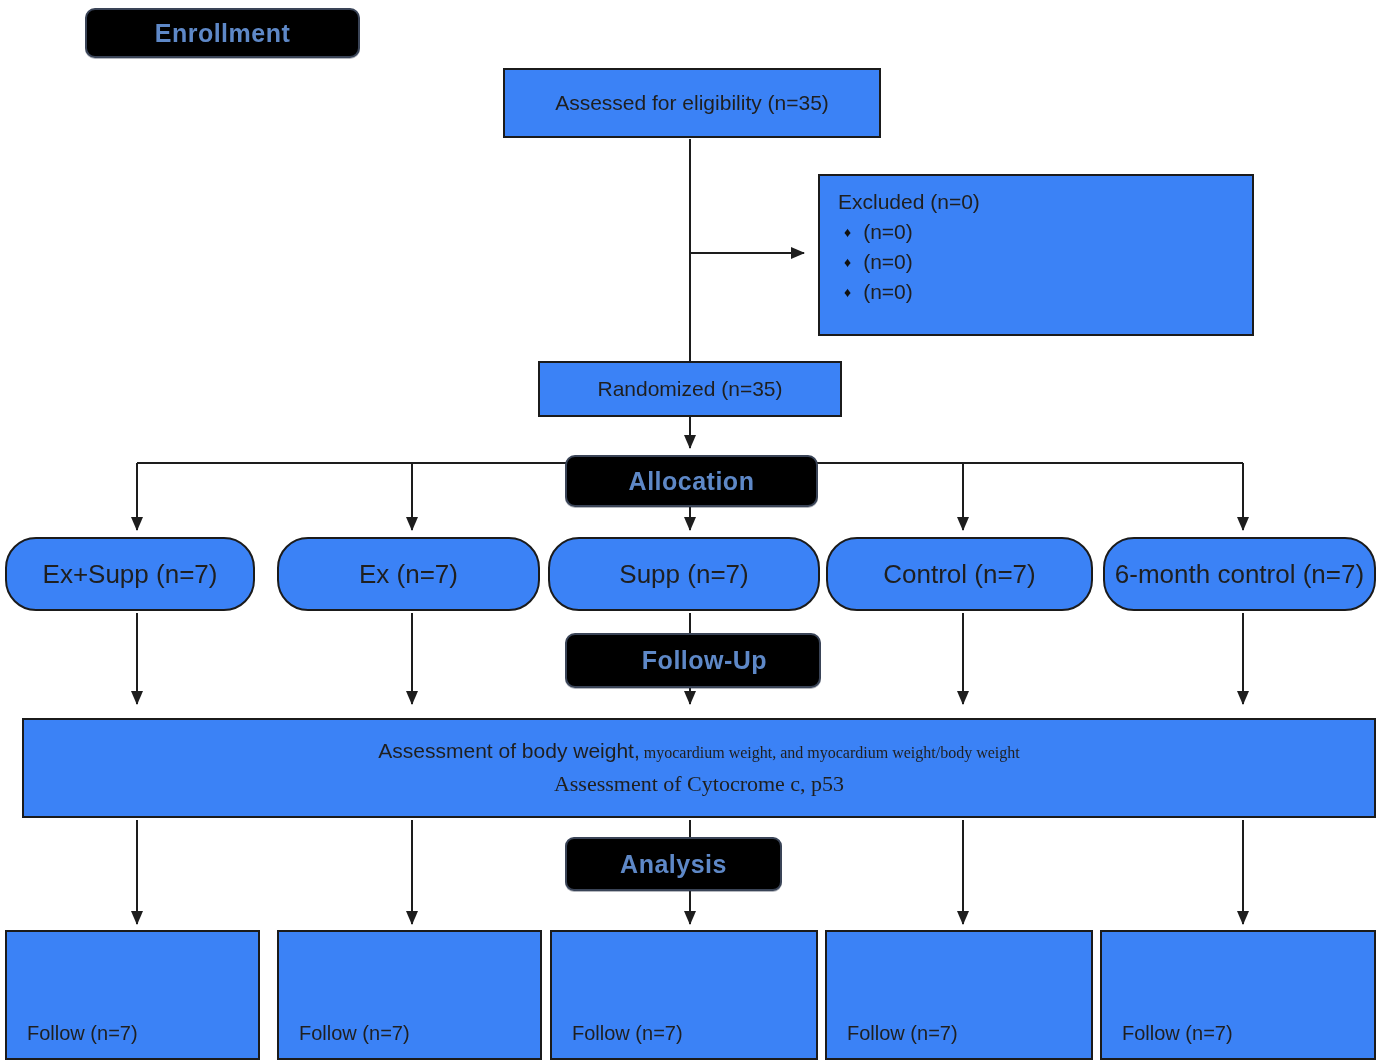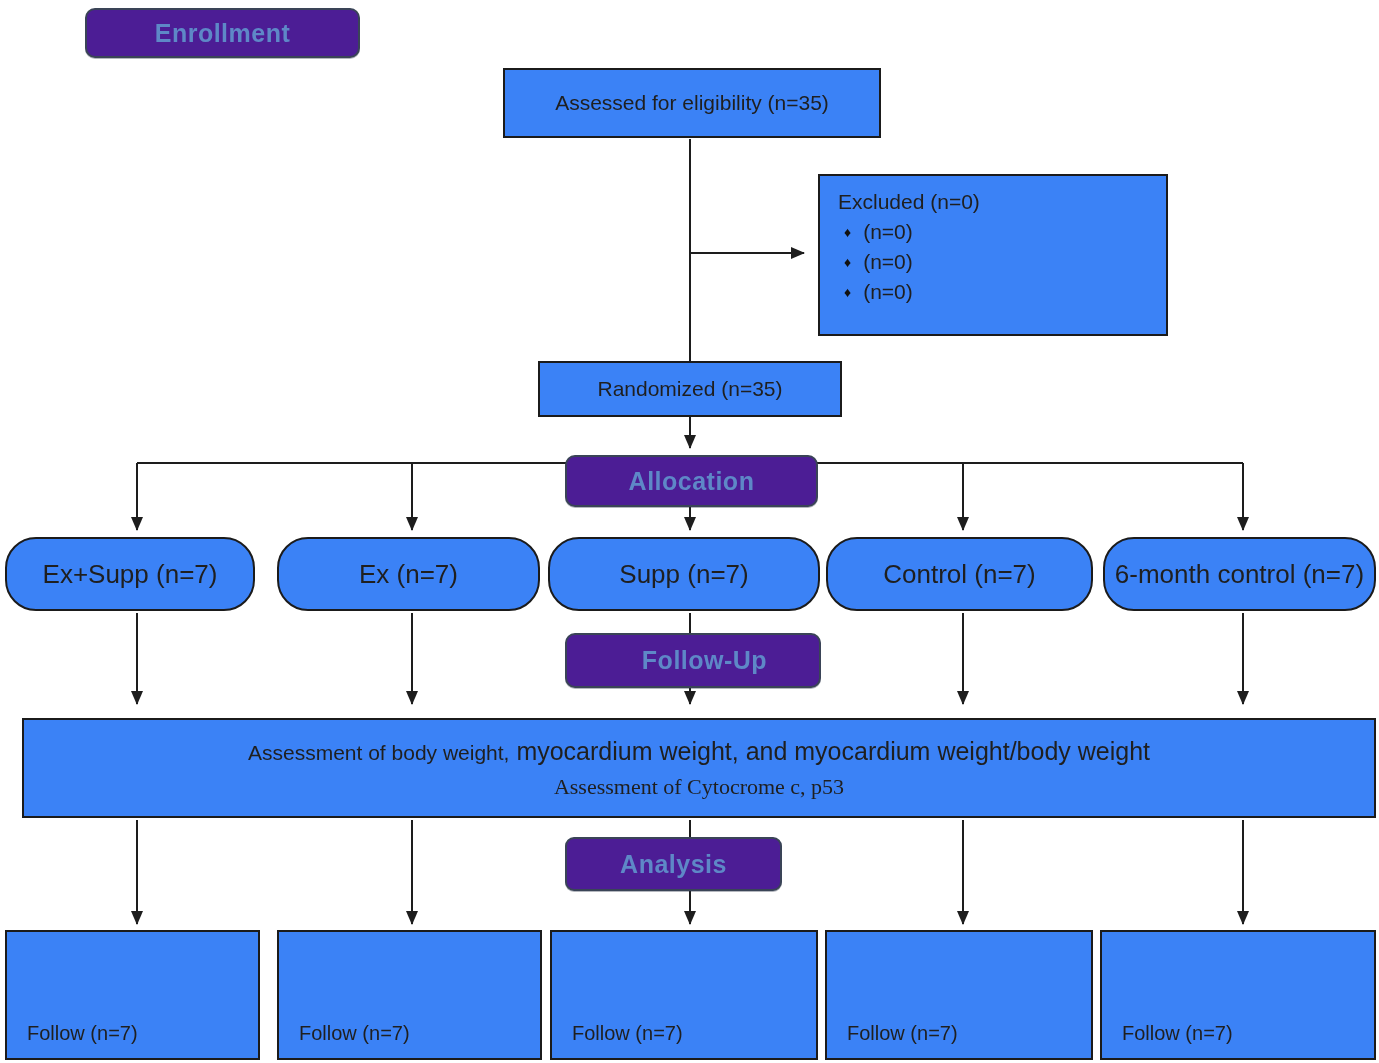--- a/index.html
+++ b/index.html
@@ -32,38 +32,38 @@
     color: #1f1f1f;
   }
   .box.centered {
     display: flex;
     align-items: center;
     justify-content: center;
     text-align: center;
   }
   .badge {
     position: absolute;
-    background: #4c1d95;
+    background: #000000;
     border: 2px solid #3a4457;
     border-radius: 10px;
     box-sizing: border-box;
     display: flex;
     align-items: center;
     justify-content: center;
     color: #5e88c7;
     font-weight: bold;
     font-size: 25px;
     letter-spacing: 0.5px;
     box-shadow: 0 1px 0 rgba(40,50,70,0.35);
   }
   .stdtext { font-size: 21px; }
   .grouptext { font-size: 26px; border-radius: 31px; }
   #assessed-box { left: 503px; top: 68px; width: 378px; height: 70px; }
   #excluded-box {
-    left: 818px; top: 174px; width: 350px; height: 162px;
+    left: 818px; top: 174px; width: 436px; height: 162px;
     padding: 14px 10px 1px 18px;
     font-size: 21px;
   }
   #excluded-box .bullet-row {
     display: flex;
     align-items: center;
     margin-top: 6px;
     padding-left: 6px;
   }
   #excluded-box .bullet-glyph {
@@ -87,21 +87,21 @@
 
   #assessment-box {
     left: 22px; top: 718px; width: 1354px; height: 100px;
     display: flex;
     flex-direction: column;
     align-items: center;
     justify-content: center;
     text-align: center;
   }
   #assessment-box .line1 { font-size: 21px; }
-  #assessment-box .line1 .serif-part { font-family: Liberation Sans, sans-serif; font-size: 25px; }
+  #assessment-box .line1 .serif-part { font-family: Liberation Serif, serif; font-size: 16px; }
   #assessment-box .line2 {
     font-family: "Liberation Serif", serif;
     font-size: 22px;
     margin-top: 8px;
   }
 
   .result-box {
     top: 930px; height: 130px;
     padding: 26px 8px 0 20px;
     font-size: 20px;

